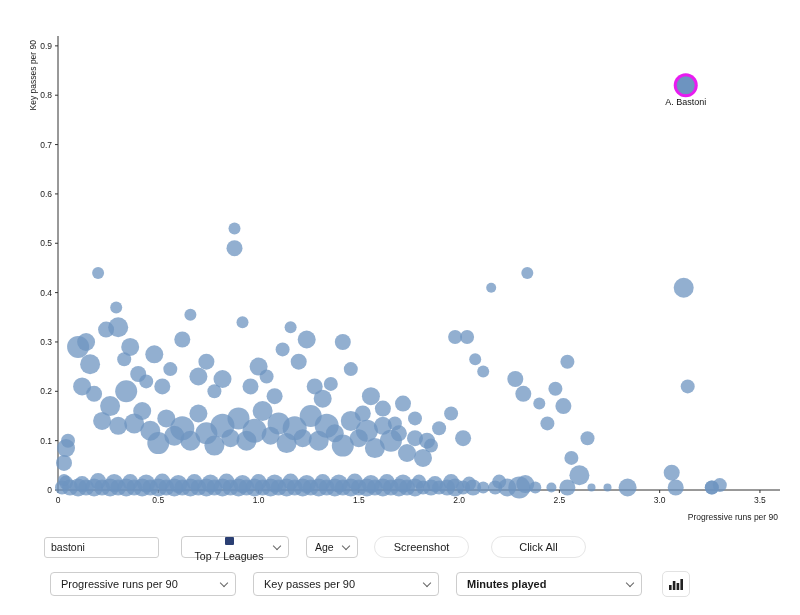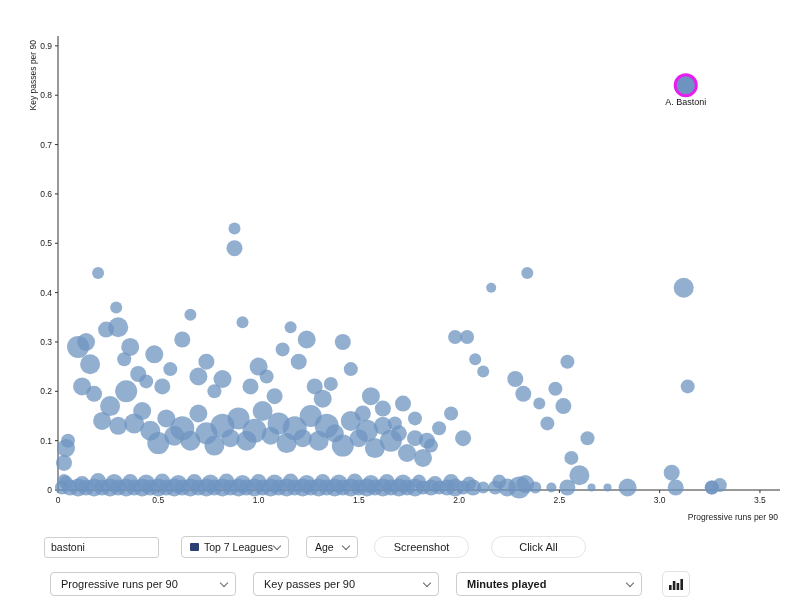--- a/index.html
+++ b/index.html
@@ -49,21 +49,21 @@
     position:absolute;right:7px;top:50%;width:7px;height:7px;
     margin-top:-4px;
   }
   .select-box .chev:before{
     content:"";position:absolute;left:0;top:0;
     width:5px;height:5px;border-right:1.2px solid #666;
     border-bottom:1.2px solid #666;transform:rotate(45deg);
   }
   .sw{width:9px;height:8px;background:#2b3f73;border-radius:1px;flex:none;}
 
-  #sel-leagues{width:108px;margin-left:22px;}
+  #sel-leagues{width:108px;margin-left:22px;flex-direction:column;}
   #sel-age{width:52px;margin-left:17px;text-align:center;}
 
   .pill-btn{
     box-sizing:border-box;height:22px;min-width:95px;
     border:1px solid #e6e6e6;border-radius:11px;background:#fff;
     display:flex;align-items:center;justify-content:center;
     font-size:11px;color:#1a1a1a;padding:0 14px;
     font-family:"Liberation Sans", sans-serif;cursor:pointer;
   }
   #btn-clickall{margin-left:22px;}

